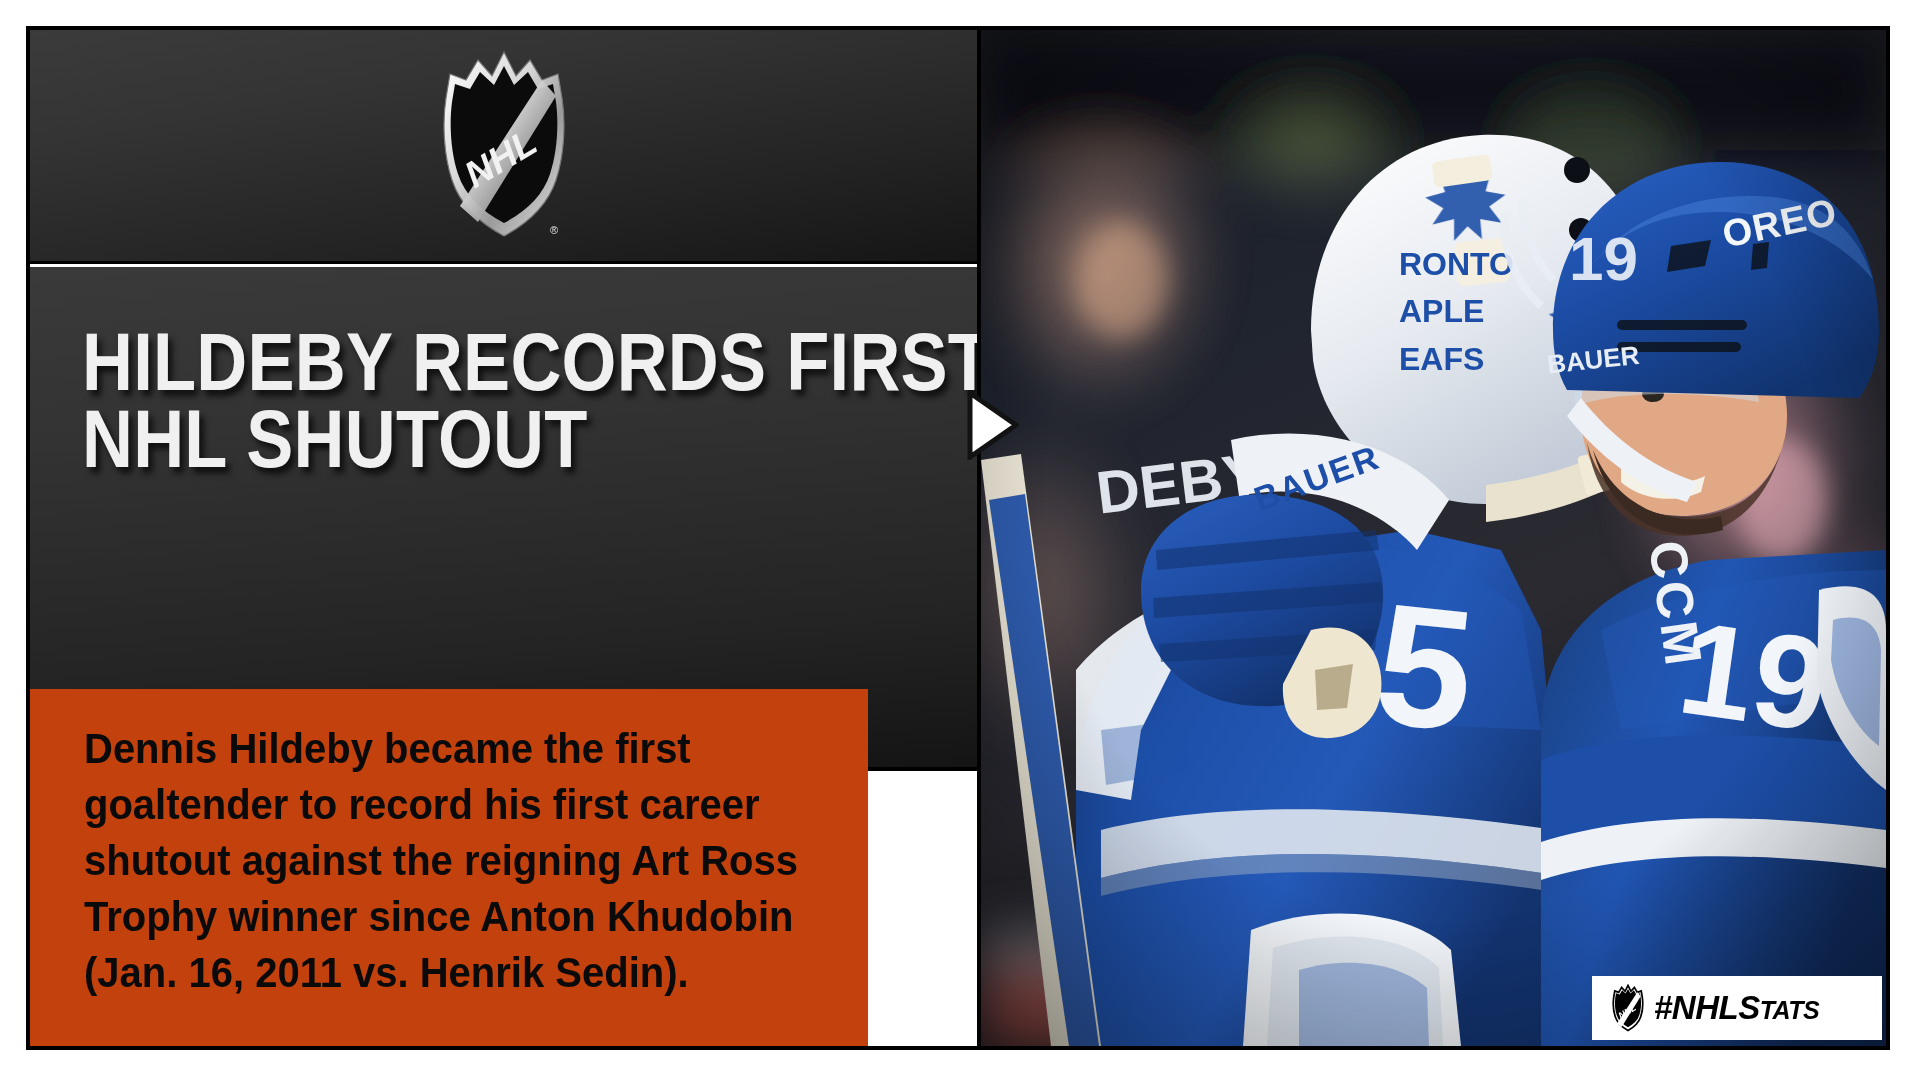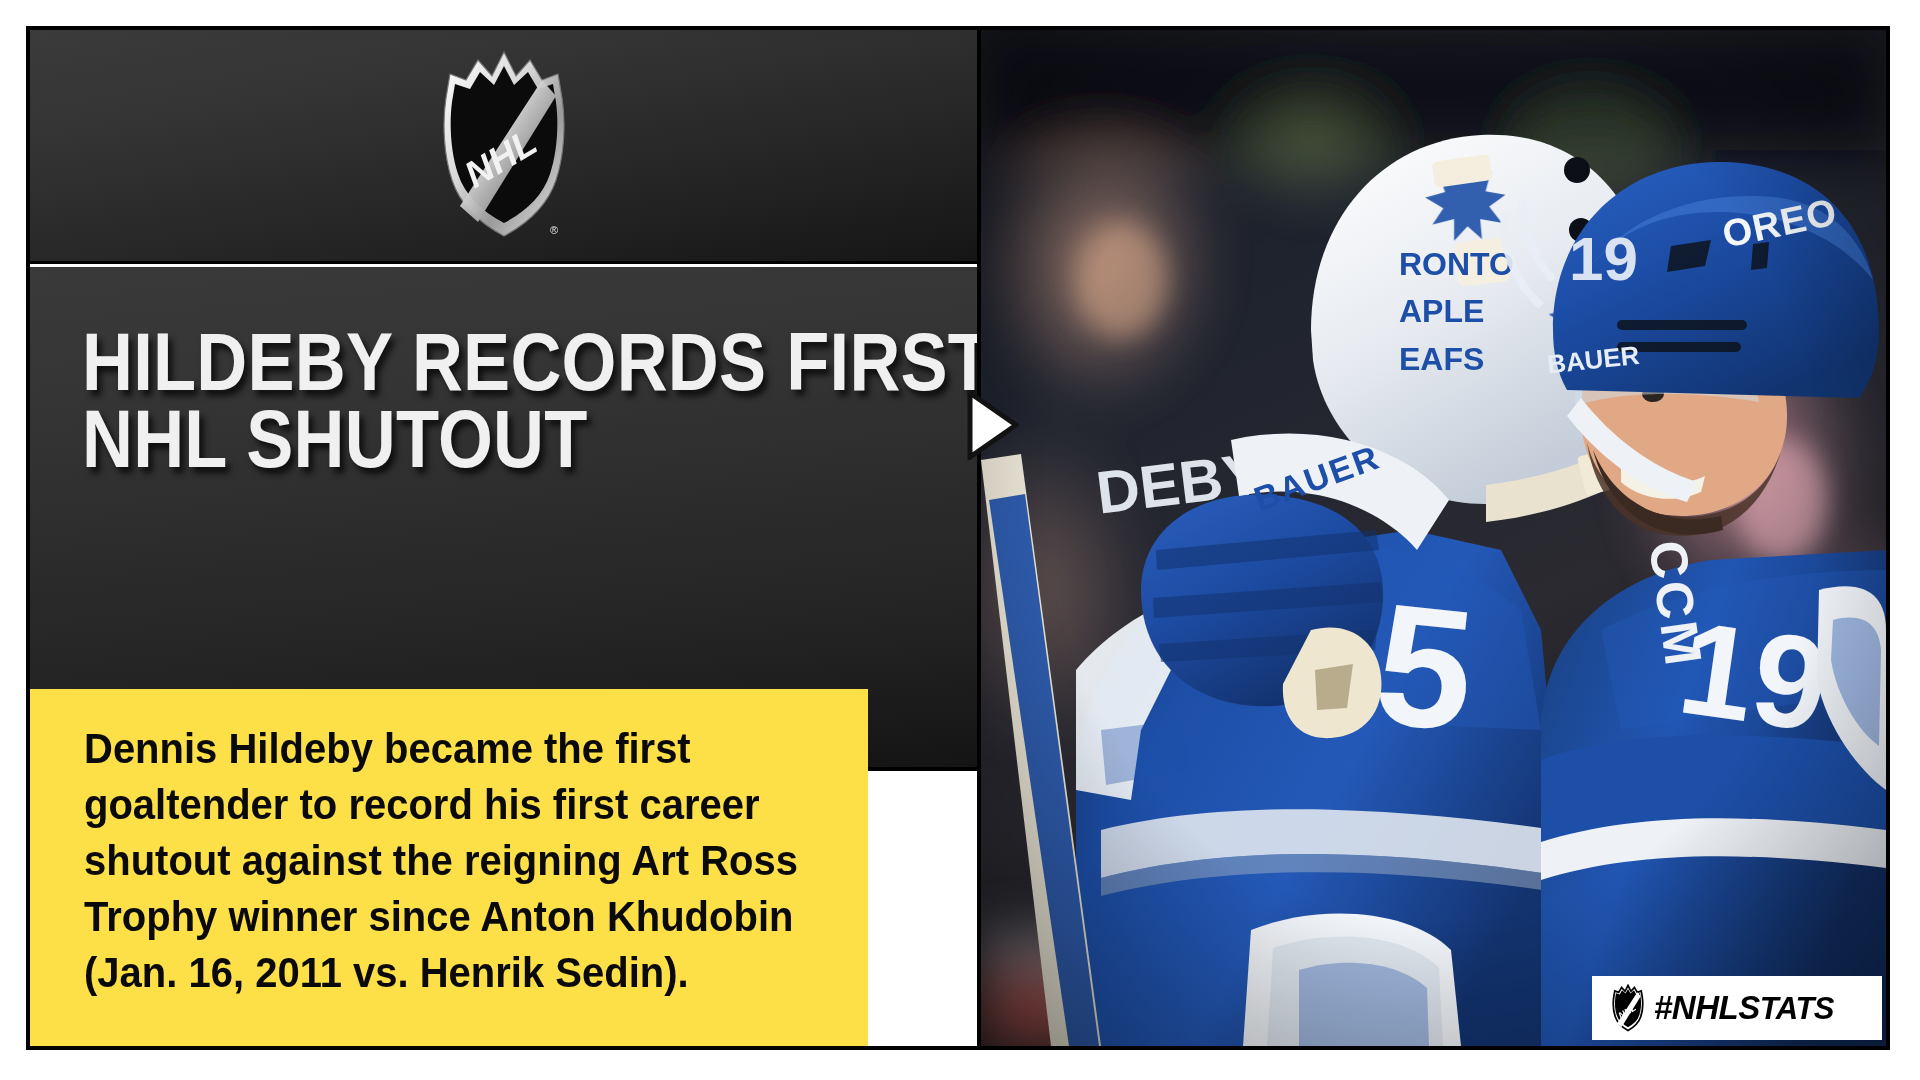--- a/index.html
+++ b/index.html
@@ -29,21 +29,21 @@
   #titleband:after{content:"";position:absolute;left:0;right:0;bottom:0;height:4px;background:#000;}
   #headline{position:absolute;left:52px;top:56px;width:860px;
             color:#f0f0f0;font-family:"Liberation Sans Narrow","Liberation Sans",sans-serif;
             font-weight:700;font-size:82px;line-height:0.94;letter-spacing:0.3px;
             text-transform:uppercase;
             transform:scaleX(0.86);transform-origin:left top;
             text-shadow:5px 6px 7px rgba(0,0,0,0.72);}
   #headline .l{display:block;white-space:nowrap;}
 
   
-  #bodyband{position:absolute;left:0;top:659px;width:838px;height:357px;background:#fde047;}
+  #bodyband{position:absolute;left:0;top:659px;width:838px;height:357px;background:#c2410c;}
   #bodytext{position:absolute;left:54px;top:32px;width:860px;
             color:#0a0a0a;font-family:"Liberation Sans Narrow","Liberation Sans",sans-serif;
             font-weight:700;font-size:43px;line-height:1.30;letter-spacing:0px;
             transform:scaleX(0.93);transform-origin:left top;}
   #bodytext .l{display:block;white-space:nowrap;}
 
   
   #play{position:absolute;left:941px;top:364px;width:52px;height:70px;z-index:40;}
 
   
@@ -51,21 +51,21 @@
          overflow:hidden;background:#0a0d14;}
   #photo svg{display:block;width:905px;height:1016px;}
 
   
   #badge{position:absolute;right:4px;bottom:6px;width:290px;height:64px;
          background:#fff;display:flex;align-items:center;z-index:50;}
   #badge .bshield{width:40px;height:48px;margin-left:16px;flex:0 0 auto;}
   #badge .btxt{margin-left:6px;font-family:"Liberation Sans","DejaVu Sans",sans-serif;
                font-weight:700;font-style:italic;font-size:33px;color:#000;
                letter-spacing:-0.5px;white-space:nowrap;}
-  #badge .btxt .sm{font-size:31px;}
+  #badge .btxt .sm{font-size:25px;}
 </style>
 </head>
 <body>
 
 <div id="stage">
 
   <div id="graphic">
 
     <div id="leftcol">
 

